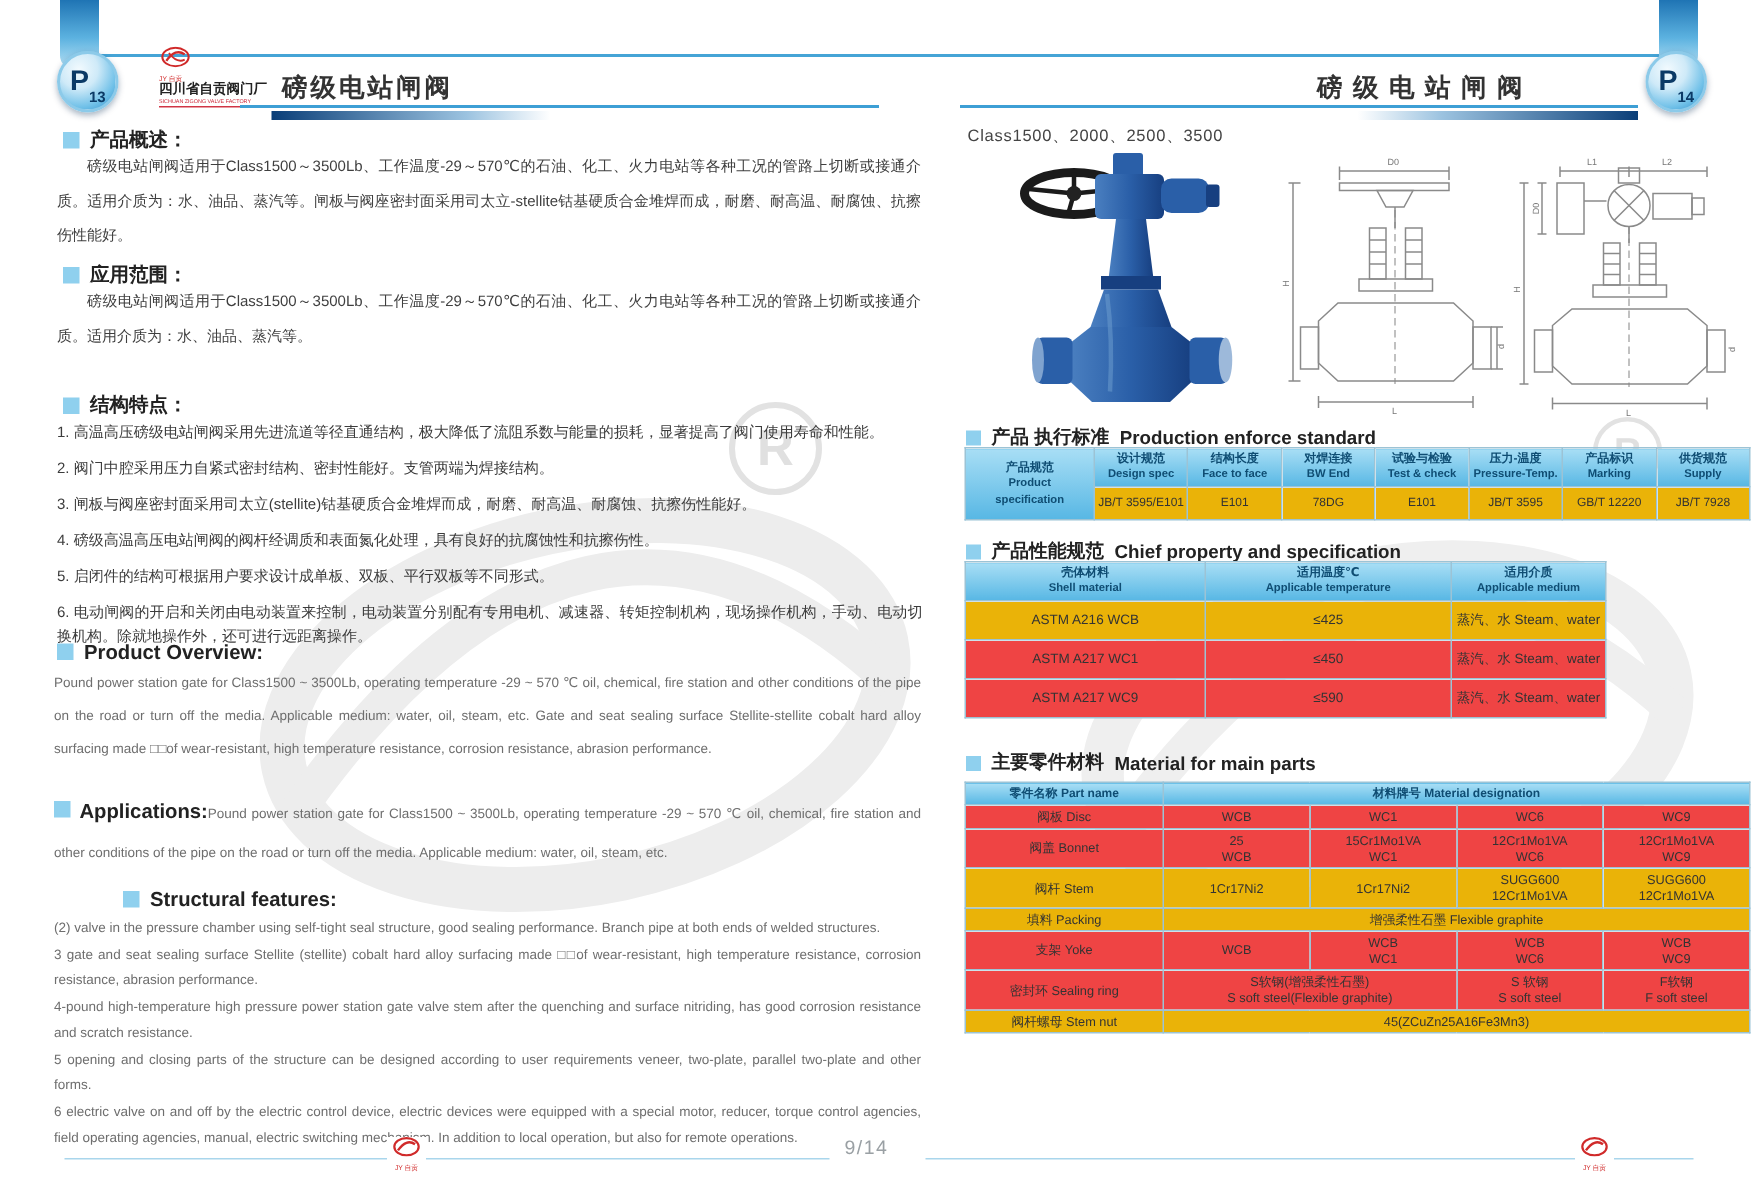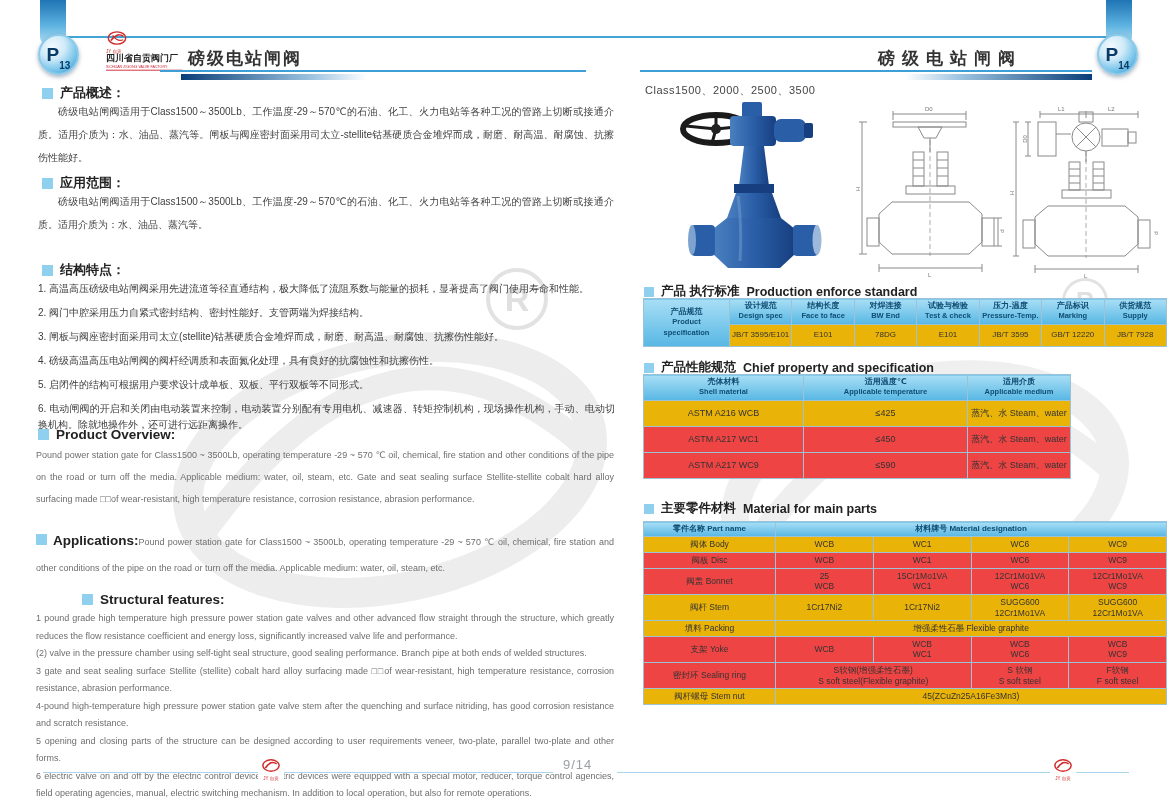--- a/index.html
+++ b/index.html
@@ -163,21 +163,20 @@
 
 <div class="en-body content" style="left:36px;top:524px;width:578px;">
   <p><span class="bullet" style="display:inline-block;width:11px;height:11px;background:#8fd0ee;margin-right:6px;"></span><span class="inline-head">Applications:</span><span>Pound power station gate for Class1500 ~ 3500Lb, operating temperature -29 ~ 570 ℃ oil, chemical, fire station and other conditions of the pipe on the road or turn off the media. Applicable medium: water, oil, steam, etc.</span></p>
 </div>
 
 <div class="sec-head h-en content" style="left:38px;top:592px;padding-left:44px;">
   <span class="bullet"></span>
   <span>Structural features:</span>
 </div>
 <div class="feat-en content" style="left:36px;top:610px;width:578px;">
-  <p>1 pound grade high temperature high pressure power station gate valves and other advanced flow straight through the structure, which greatly reduces the flow resistance coefficient and energy loss, significantly increased valve life and performance.</p>
   <p>(2) valve in the pressure chamber using self-tight seal structure, good sealing performance. Branch pipe at both ends of welded structures.</p>
   <p>3 gate and seat sealing surface Stellite (stellite) cobalt hard alloy surfacing made □□of wear-resistant, high temperature resistance, corrosion resistance, abrasion performance.</p>
   <p>4-pound high-temperature high pressure power station gate valve stem after the quenching and surface nitriding, has good corrosion resistance and scratch resistance.</p>
   <p>5 opening and closing parts of the structure can be designed according to user requirements veneer, two-plate, parallel two-plate and other forms.</p>
   <p>6 electric valve on and off by the electric control device, electric devices were equipped with a special motor, reducer, torque control agencies, field operating agencies, manual, electric switching mechanism. In addition to local operation, but also for remote operations.</p>
 </div>
 
 <div class="class-label content" style="left:645px;top:83px;">Class1500、2000、2500、3500</div>
 
 <svg class="content" style="left:672px;top:96px;" width="180" height="190" viewBox="0 0 180 190">
@@ -391,27 +390,20 @@
         <col>
         <col>
         <col>
       </colgroup>
     <tbody>
         <tr>
       <td class="th">零件名称 Part name</td>
       <td class="th" colspan="4">材料牌号 Material designation</td>
     </tr>
     <tr>
-      <td class="val part">阀体 Body</td>
-      <td class="val">WCB</td>
-      <td class="val">WC1</td>
-      <td class="val">WC6</td>
-      <td class="val">WC9</td>
-    </tr>
-    <tr>
       <td class="val part tint">阀板 Disc</td>
       <td class="val tint">WCB</td>
       <td class="val tint">WC1</td>
       <td class="val tint">WC6</td>
       <td class="val tint">WC9</td>
     </tr>
     <tr>
       <td class="val part tint">阀盖 Bonnet</td>
       <td class="val tint ml">25
 WCB</td>

